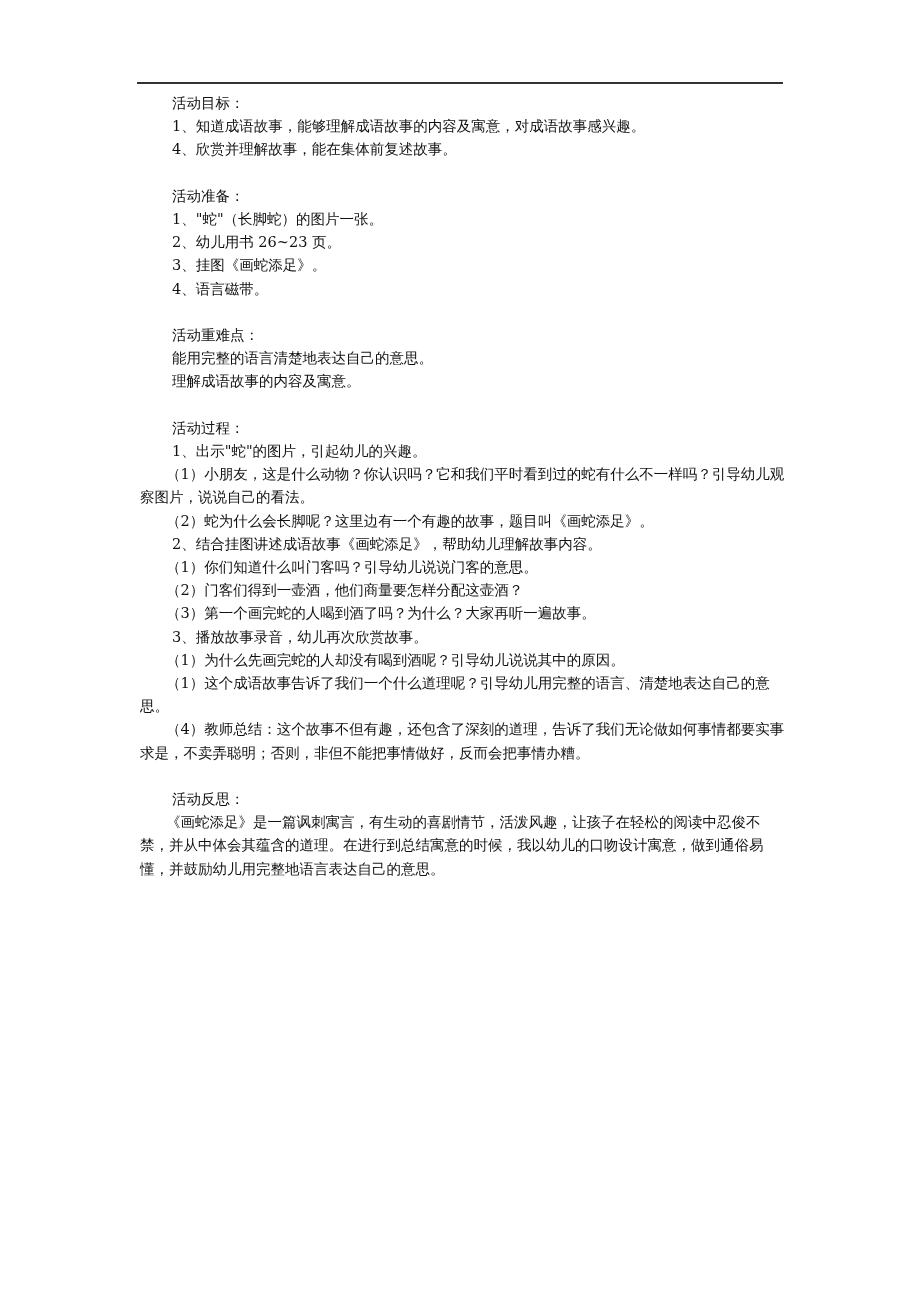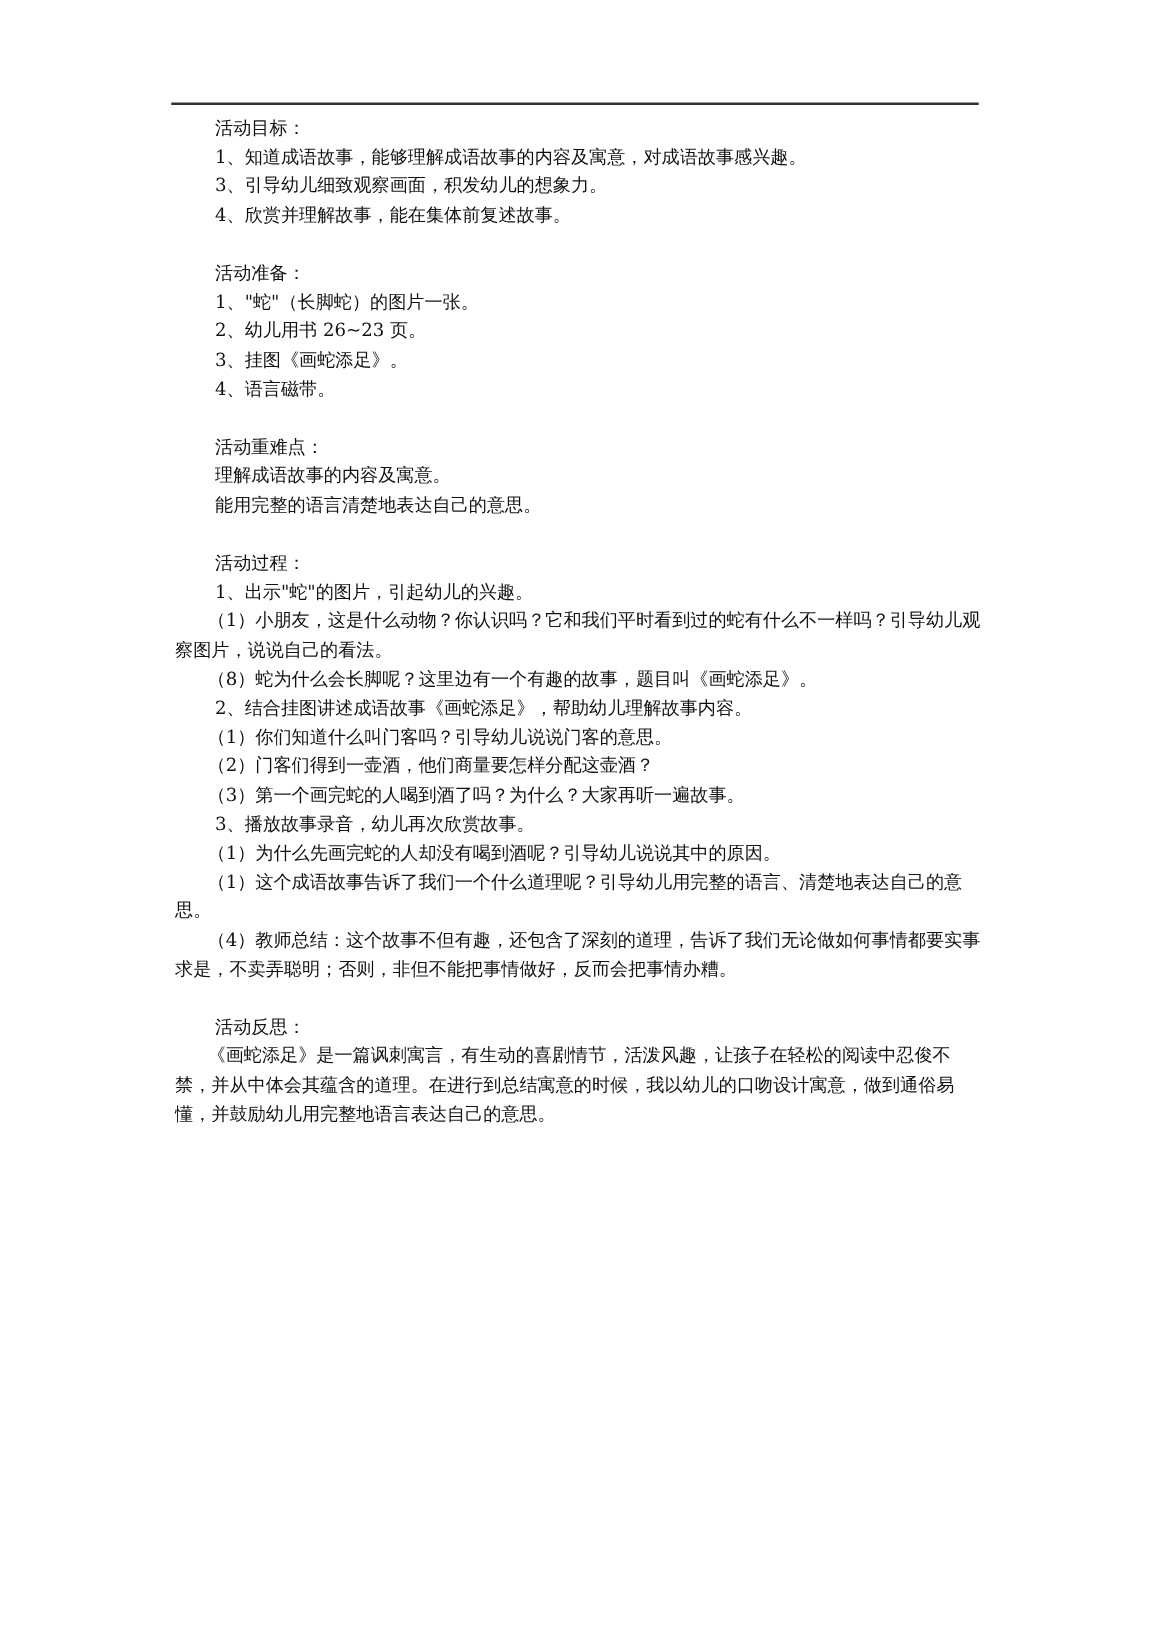--- a/index.html
+++ b/index.html
@@ -18,40 +18,39 @@
 </style>
 </head>
 <body>
 
 <div class="rule"></div>
 
 <div class="page">
 
   <div class="line heading">活动目标：</div>
   <div class="line ind">1、知道成语故事，能够理解成语故事的内容及寓意，对成语故事感兴趣。</div>
-  <div class="line ind">3、引导幼儿细致观察画面，积发幼儿的想象力。</div>
   <div class="line ind">4、欣赏并理解故事，能在集体前复述故事。</div>
   <div class="gap"></div>
 
   <div class="line heading">活动准备：</div>
   <div class="line ind">1、"蛇"（长脚蛇）的图片一张。</div>
   <div class="line ind">2、幼儿用书 26~23 页。</div>
   <div class="line ind">3、挂图《画蛇添足》。</div>
   <div class="line ind">4、语言磁带。</div>
   <div class="gap"></div>
 
   <div class="line heading">活动重难点：</div>
+  <div class="line ind">能用完整的语言清楚地表达自己的意思。</div>
   <div class="line ind">理解成语故事的内容及寓意。</div>
-  <div class="line ind">能用完整的语言清楚地表达自己的意思。</div>
   <div class="gap"></div>
 
   <div class="line heading">活动过程：</div>
   <div class="line ind">1、出示"蛇"的图片，引起幼儿的兴趣。</div>
   <div class="wrap">（1）小朋友，这是什么动物？你认识吗？它和我们平时看到过的蛇有什么不一样吗？引导幼儿观察图片，说说自己的看法。</div>
-  <div class="line ind2">（8）蛇为什么会长脚呢？这里边有一个有趣的故事，题目叫《画蛇添足》。</div>
+  <div class="line ind2">（2）蛇为什么会长脚呢？这里边有一个有趣的故事，题目叫《画蛇添足》。</div>
   <div class="line ind">2、结合挂图讲述成语故事《画蛇添足》，帮助幼儿理解故事内容。</div>
   <div class="line ind2">（1）你们知道什么叫门客吗？引导幼儿说说门客的意思。</div>
   <div class="line ind2">（2）门客们得到一壶酒，他们商量要怎样分配这壶酒？</div>
   <div class="line ind2">（3）第一个画完蛇的人喝到酒了吗？为什么？大家再听一遍故事。</div>
   <div class="line ind">3、播放故事录音，幼儿再次欣赏故事。</div>
   <div class="line ind2">（1）为什么先画完蛇的人却没有喝到酒呢？引导幼儿说说其中的原因。</div>
   <div class="wrap">（1）这个成语故事告诉了我们一个什么道理呢？引导幼儿用完整的语言、清楚地表达自己的意思。</div>
   <div class="wrap">（4）教师总结：这个故事不但有趣，还包含了深刻的道理，告诉了我们无论做如何事情都要实事求是，不卖弄聪明；否则，非但不能把事情做好，反而会把事情办糟。</div>
   <div class="gap"></div>
 

